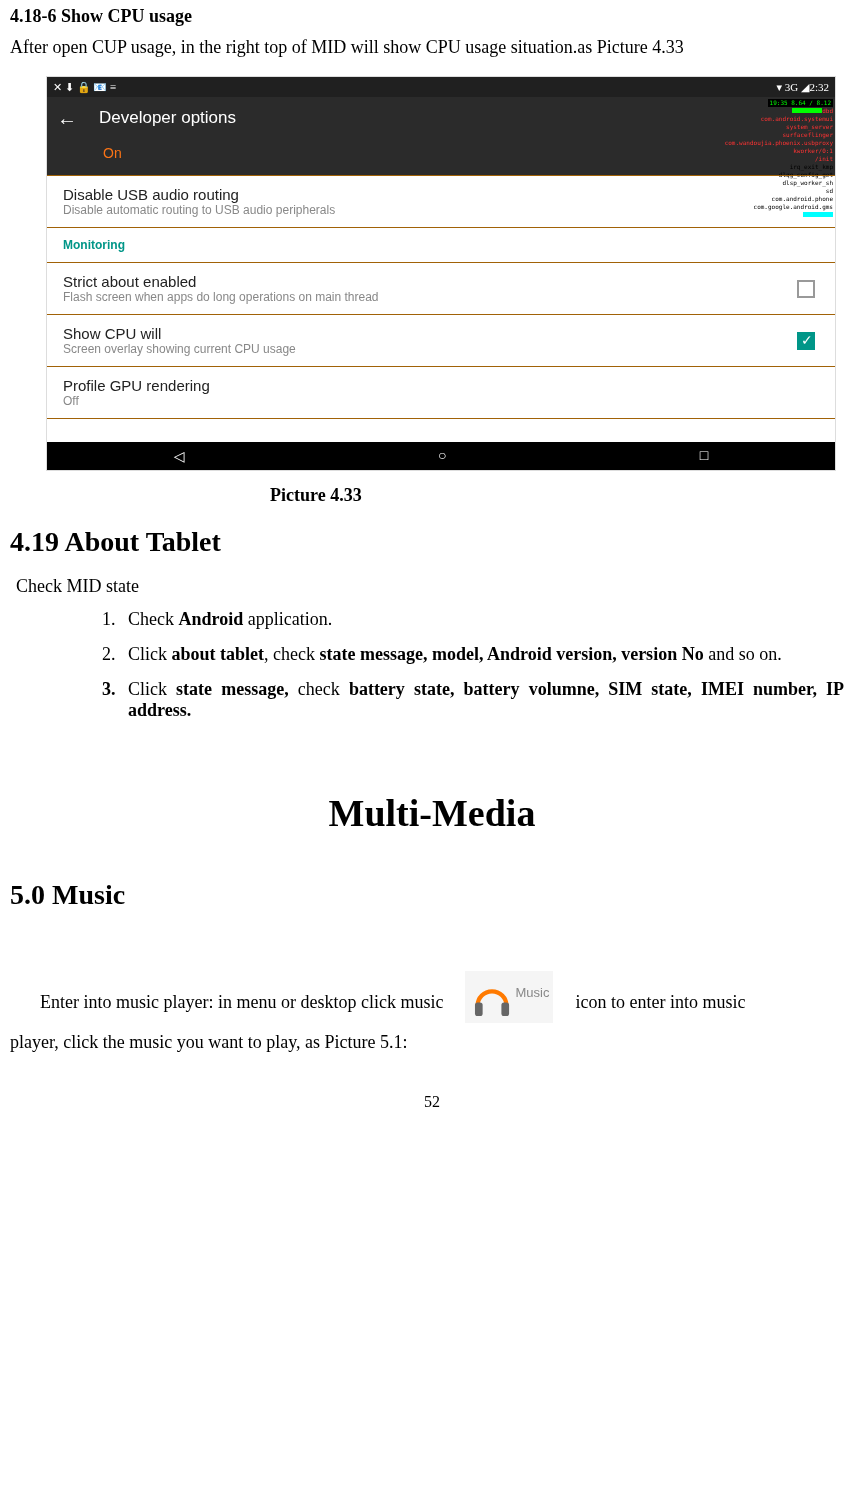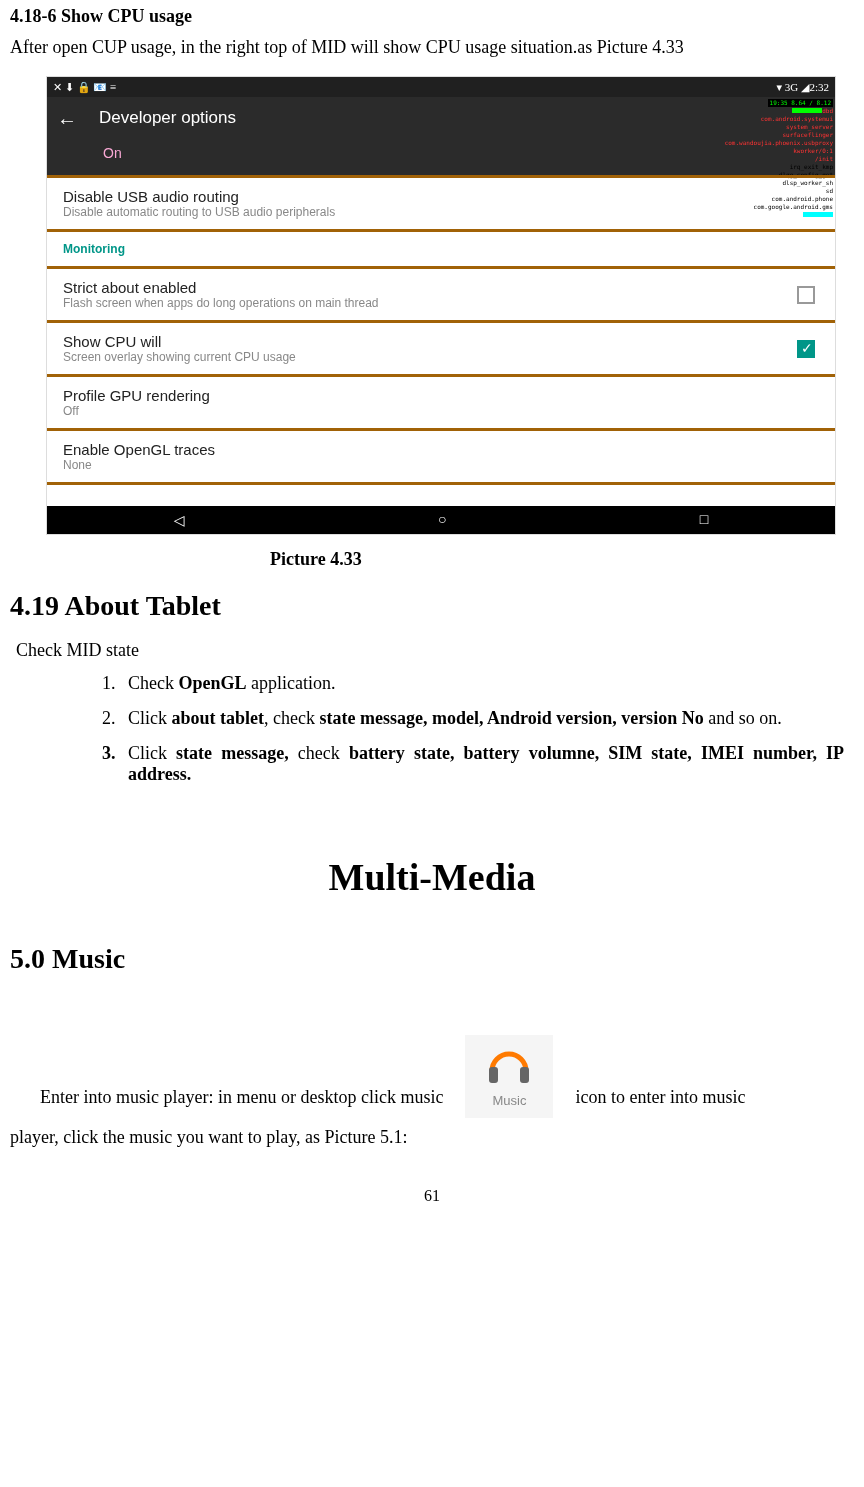--- a/index.html
+++ b/index.html
@@ -36,27 +36,27 @@
       height: 42px;
       display: flex;
       align-items: center;
       padding: 0 10px;
       position: relative;
     }
     .back-arrow { font-size: 20px; margin-right: 22px; }
     .title-bar-title { font-size: 17px; font-family: sans-serif; }
     .on-row {
       background: #2b2b2b;
-      color: #f9a8d4;
+      color: #f97316;
       padding: 6px 16px 14px 56px;
       font-size: 14px;
       font-family: sans-serif;
     }
     .settings-list { background: #fff; font-family: sans-serif; }
-    .setting-item { padding: 10px 16px; border-top: 3px solid #a16207; position: relative; }
+    .setting-item { padding: 10px 16px; border-top: 1px solid #a16207; position: relative; }
     .setting-title { font-size: 15px; color: #222; }
     .setting-sub { font-size: 12px; color: #888; }
     .monitoring-label { color: #009688; font-size: 12px; font-weight: bold; }
     .checkbox {
       position: absolute;
       right: 20px;
       top: 50%;
       transform: translateY(-50%);
       width: 18px;
       height: 18px;
@@ -103,22 +103,22 @@
     .ol { margin-left: 110px; }
     .ol li { margin-bottom: 14px; padding-left: 8px; padding-right: 10px;}
     .ol .li3 { font-weight: bold; font-family: Liberation Serif, serif; }
     .chapter { font-size: 38px; font-weight: bold; text-align: center; margin: 70px 0 44px 0; }
     .h2-5 { font-size: 28px; font-weight: bold; margin-bottom: 60px; }
     .music-para { margin: 20px 0 30px 0; line-height: 2.2; }
     .music-row { display: flex; align-items: flex-end; flex-wrap: wrap; gap: 6px 20px;}
     .music-icon-wrap {
       width: 88px;
       display: inline-flex;
-      flex-direction: column;
-      align-items: center;
+      flex-direction: row;
+      align-items: flex-start;
       background: #f5f5f5;
       padding: 6px 4px 2px 4px;
       margin: 0 2px;
       vertical-align: middle;
     }
     .music-svg { width: 54px; height: 44px; }
     .music-label { font-size: 13px; color: #888; font-family: sans-serif; margin-top: 2px; }
     .page-number { text-align: center; margin-top: 24px; font-size: 16px; }
     .screenshot-wrap { position: relative; }
     .justify { text-align: justify; }
@@ -179,42 +179,38 @@
     </div>
     <div class="setting-item">
       <div class="setting-title">Show CPU will</div>
       <div class="setting-sub">Screen overlay showing current CPU usage</div>
       <div class="checkbox checked"></div>
     </div>
     <div class="setting-item">
       <div class="setting-title">Profile GPU rendering</div>
       <div class="setting-sub">Off</div>
     </div>
-    <div class="setting-item">
-      <div class="setting-title">Enable OpenGL traces</div>
-      <div class="setting-sub">None</div>
-    </div>
     <div class="setting-item" style="height:24px;"></div>
   </div>
 
   <div class="nav-bar">
     <span>◁</span>
     <span>○</span>
     <span>□</span>
   </div>
 </div>
 
 <div class="caption">Picture 4.33</div>
 
 <div class="h2">4.19 About Tablet</div>
 <div class="sub-p">Check MID state</div>
 
 <ol class="ol">
   <li>
-    <span>Check </span><b>OpenGL</b><span> application.</span>
+    <span>Check </span><b>Android</b><span> application.</span>
   </li>
   <li class="justify">
     <span>Click </span><b>about tablet</b><span>, check </span><b>state message, model, Android version, version No</b><span> and so on.</span>
   </li>
   <li class="li3 justify">
     <span style="font-weight:normal">Click </span><b>state message, </b><span style="font-weight:normal">check </span><b>battery state, battery volumne, SIM state, IMEI number, IP address.</b>
   </li>
 </ol>
 
 <div class="chapter">Multi-Media</div>
@@ -230,13 +226,13 @@
         <rect x="7" y="26" width="9" height="16" rx="3" fill="#666"></rect>
         <rect x="38" y="26" width="9" height="16" rx="3" fill="#666"></rect>
       </svg>
       <span class="music-label">Music</span>
     </span>
     <span>icon to enter into music</span>
   </div>
   <div>player, click the music you want to play, as Picture 5.1:</div>
 </div>
 
-<div class="page-number">61</div>
+<div class="page-number">52</div>
 
 </body></html>

